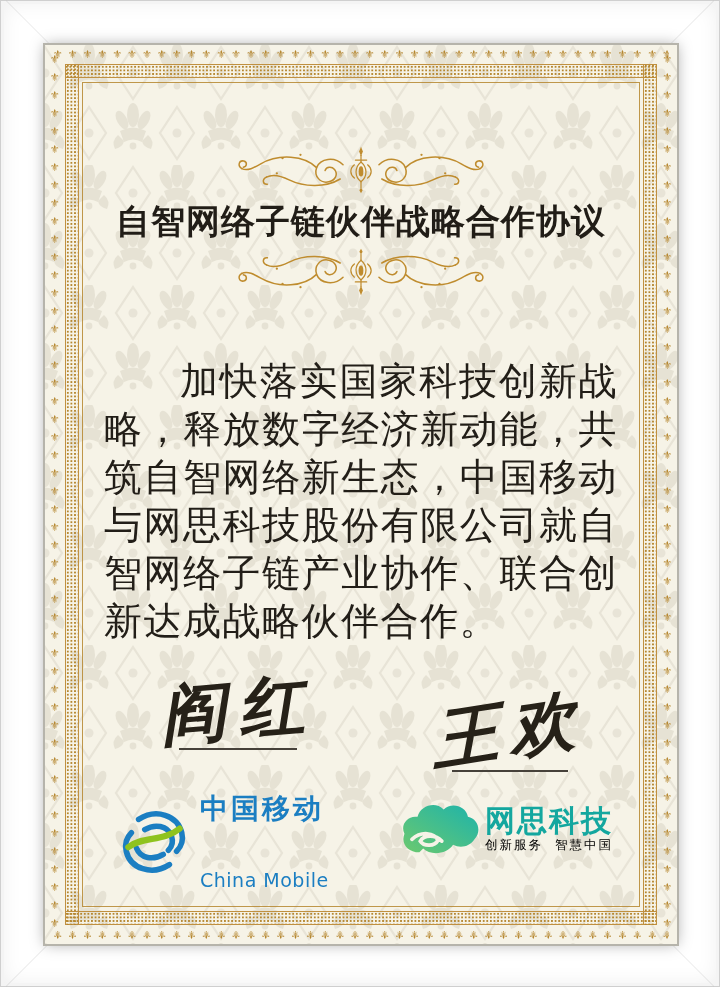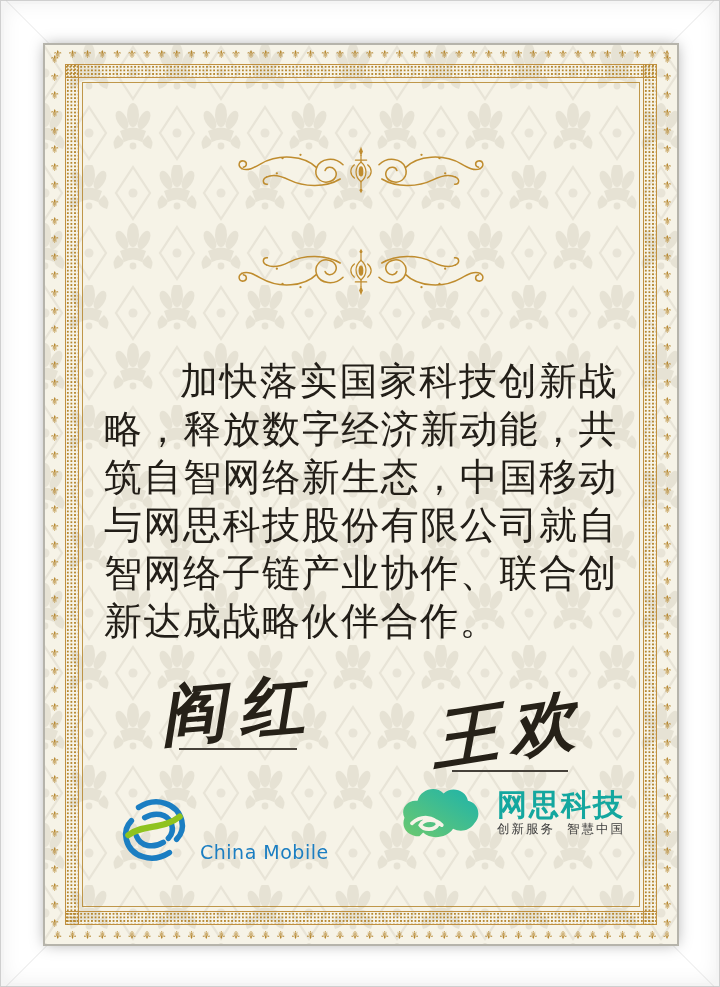--- a/index.html
+++ b/index.html
@@ -48,25 +48,25 @@
   .sig.right{left:330px;top:648px;} .sig.right .name{transform:rotate(-9deg) skewX(-6deg);}
   .sig-line{height:2px;background:#46413a;margin:4px auto 0 auto;}
   .sig.left .sig-line{width:118px;margin-top:2px;}
   .sig.right .sig-line{width:116px;}
   .logo{position:absolute;display:flex;align-items:center;}
   .logo-cm{left:72px;top:748px;gap:9px;}
   .logo-cm .cn{font-family:"DejaVu Sans","Liberation Sans",sans-serif;font-size:28px;
     font-weight:bold;letter-spacing:3px;color:#1b7ec2;line-height:1.15;}
   .logo-cm .en{font-family:"DejaVu Sans","Liberation Sans",sans-serif;font-size:19px;
     color:#1b7ec2;letter-spacing:0.5px;margin-top:44px;}
-  .logo-ns{left:352px;top:736px;gap:16px;justify-content:center;}
+  .logo-ns{left:352px;top:752px;gap:4px;justify-content:center;}
   .logo-ns .cn{font-family:"DejaVu Sans","Liberation Sans",sans-serif;font-size:30px;
     font-weight:bold;letter-spacing:2px;color:#14a79f;line-height:1.1;}
   .logo-ns .tagline{font-family:"DejaVu Sans","Liberation Sans",sans-serif;font-size:12.5px;
-    color:#404040;letter-spacing:2px;white-space:pre;margin-top:0;}
+    color:#000000;letter-spacing:2px;white-space:pre;margin-top:0;}
 </style>
 </head>
 <body>
 
 <div class="frame">
   <div class="miter tl"></div>
   <div class="miter tr"></div>
   <div class="miter bl"></div>
   <div class="miter br"></div>
 
@@ -131,20 +131,21 @@
         <path d="M258 34 H282"></path>
         <path d="M270 38 C 284 50, 284 68, 270 80 C 256 68, 256 50, 270 38 Z"></path>
         <ellipse cx="270" cy="58" rx="5" ry="11" fill="#bf8c2e" stroke="none"></ellipse>
         <path d="M270 80 L270 92"></path>
         <path d="M270 92 L273.5 98 L270 104 L266.5 98 Z" fill="#bf8c2e" stroke="none"></path>
         <path d="M256 44 C 246 52, 246 64, 256 72"></path>
         <path d="M284 44 C 294 52, 294 64, 284 72"></path>
       </g>
     </svg>
 
+    <h1 class="title">自智网络子链伙伴战略合作协议</h1>
 
     <svg class="flourish bottom" viewBox="0 0 540 110" xmlns="http://www.w3.org/2000/svg">
       <use href="#flhalf"></use>
       <use href="#flhalf" transform="translate(540,0) scale(-1,1)"></use>
       <g stroke="#bf8c2e" stroke-width="2.6" fill="none" stroke-linecap="round">
         <path d="M270 6 L274 16 L270 26 L266 16 Z" fill="#bf8c2e" stroke="none"></path>
         <line x1="270" y1="24" x2="270" y2="38"></line>
         <path d="M258 34 H282"></path>
         <path d="M270 38 C 284 50, 284 68, 270 80 C 256 68, 256 50, 270 38 Z"></path>
         <ellipse cx="270" cy="58" rx="5" ry="11" fill="#bf8c2e" stroke="none"></ellipse>
@@ -170,20 +171,21 @@
       <svg width="74" height="74" viewBox="0 0 72 72" xmlns="http://www.w3.org/2000/svg">
         <g fill="none" stroke="#1b7ec2" stroke-width="5.4" stroke-linecap="round">
           <path d="M21 14 C 38 3, 59 10, 63 27 C 65 35, 62 41, 58 45"></path>
           <path d="M51 58 C 34 69, 13 62, 9 45 C 7 37, 10 31, 14 27"></path>
           <path d="M27 24 C 37 18, 49 20, 53 30 C 55 36, 53 41, 50 44"></path>
           <path d="M45 48 C 35 54, 23 52, 19 42"></path>
         </g>
         <path d="M11 41 C 25 30, 45 36, 61 23" fill="none" stroke="#8fc31f" stroke-width="6" stroke-linecap="round"></path>
       </svg>
       <div>
+        <div class="cn">中国移动</div>
         <div class="en">China Mobile</div>
       </div>
     </div>
 
     <div class="logo logo-ns">
       <svg width="84" height="64" viewBox="0 0 90 66" xmlns="http://www.w3.org/2000/svg">
         <defs>
           <linearGradient id="nsg" x1="0" y1="1" x2="1" y2="0">
             <stop offset="0" stop-color="#6cc96e"></stop>
             <stop offset="1" stop-color="#1db3ab"></stop>

